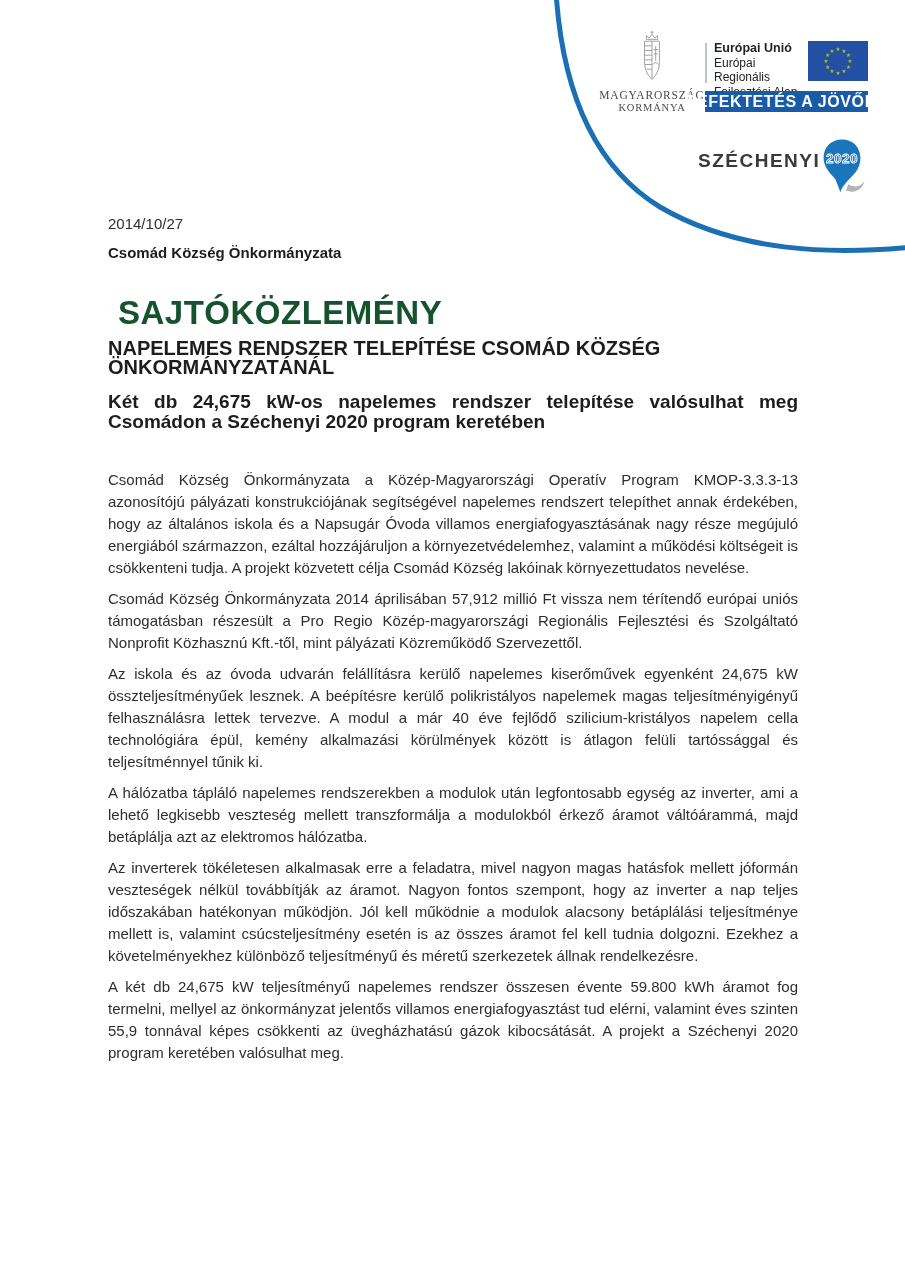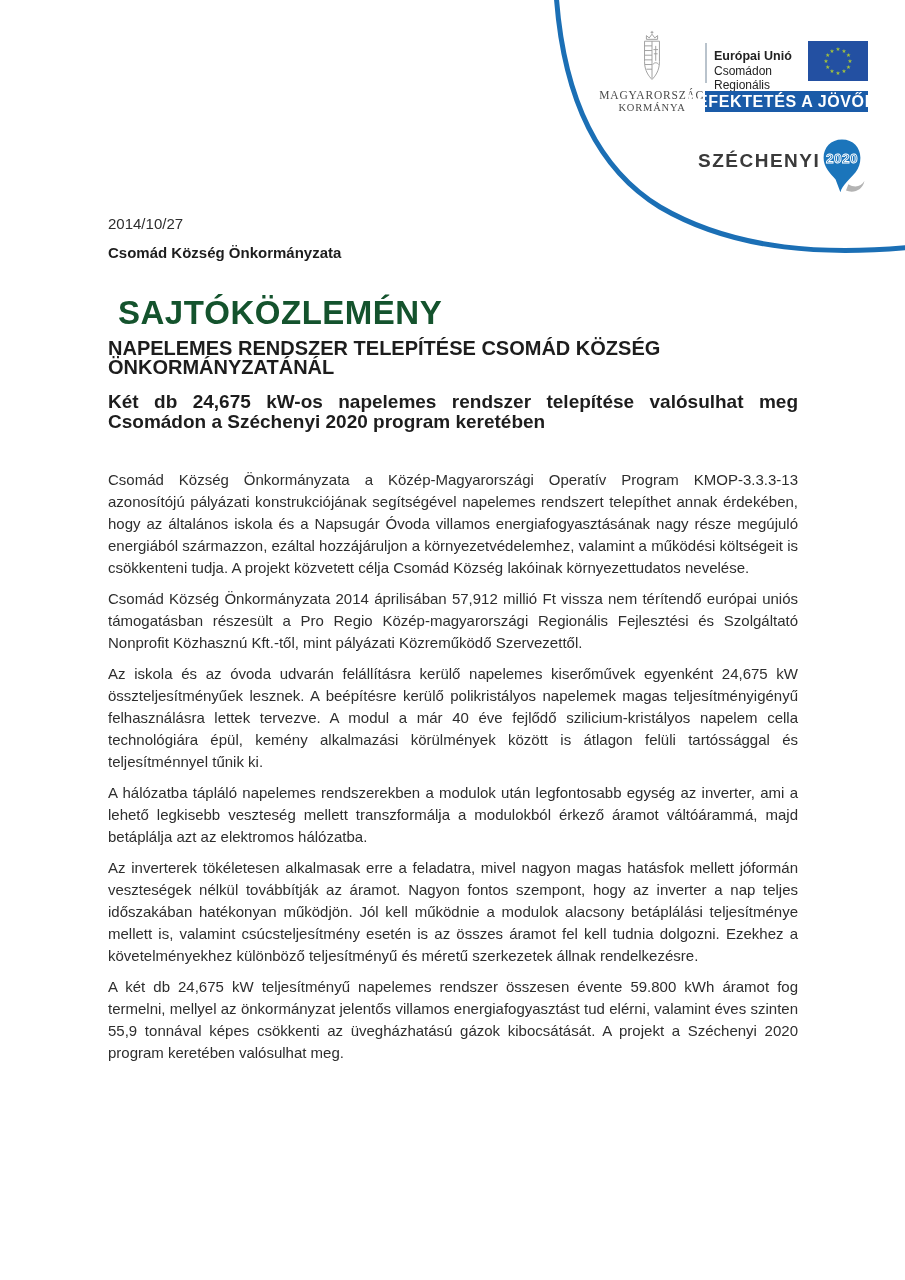--- a/index.html
+++ b/index.html
@@ -25,21 +25,21 @@
     font-size: 11.5px;
     line-height: 12.5px;
     letter-spacing: 0.8px;
     color: #4a4a4a;
   }
   .govt-name .l2 { font-size: 10.5px; }
 
   .logo-divider { position: absolute; left: 705px; top: 43px; width: 2px; height: 40px; background: #b9c3cc; }
 
   .eu-text { position: absolute; left: 714px; top: 41px; width: 92px; font-size: 12px; line-height: 14.5px; color: #222; }
-  .eu-text .b { font-weight: bold; font-size: 12.5px; margin-top: 8px; }
+  .eu-text .b { font-weight: bold; font-size: 12.5px; }
 
   .eu-flag { position: absolute; left: 808px; top: 41px; width: 60px; height: 40px; background: #2350A2; }
 
   .invest-banner {
     position: absolute; left: 705px; top: 91px; width: 163px; height: 21px;
     background: #1A5BA8; color: #ffffff;
     font-weight: bold; font-size: 16px; letter-spacing: 0.6px;
     display: flex; align-items: center; justify-content: center;
     white-space: nowrap;
   }
@@ -101,21 +101,21 @@
     <div class="govt-name">
       <div class="l1">MAGYARORSZÁG</div>
       <div class="l2">KORMÁNYA</div>
     </div>
   </div>
 
   <div class="logo-divider"></div>
 
   <div class="eu-text">
     <div class="b">Európai Unió</div>
-    <div>Csomádon Regionális</div>
+    <div>Európai Regionális</div>
     <div>Fejlesztési Alap</div>
   </div>
 
   <div class="eu-flag">
     <svg width="60" height="40" viewBox="0 0 60 40">
       <g fill="#A6C53A" font-family="DejaVu Sans, sans-serif" font-size="5.5" text-anchor="middle">
         <text x="30" y="10">★</text>
           <text x="36" y="11.6">★</text>
           <text x="40.4" y="16">★</text>
         <text x="42" y="22">★</text>

